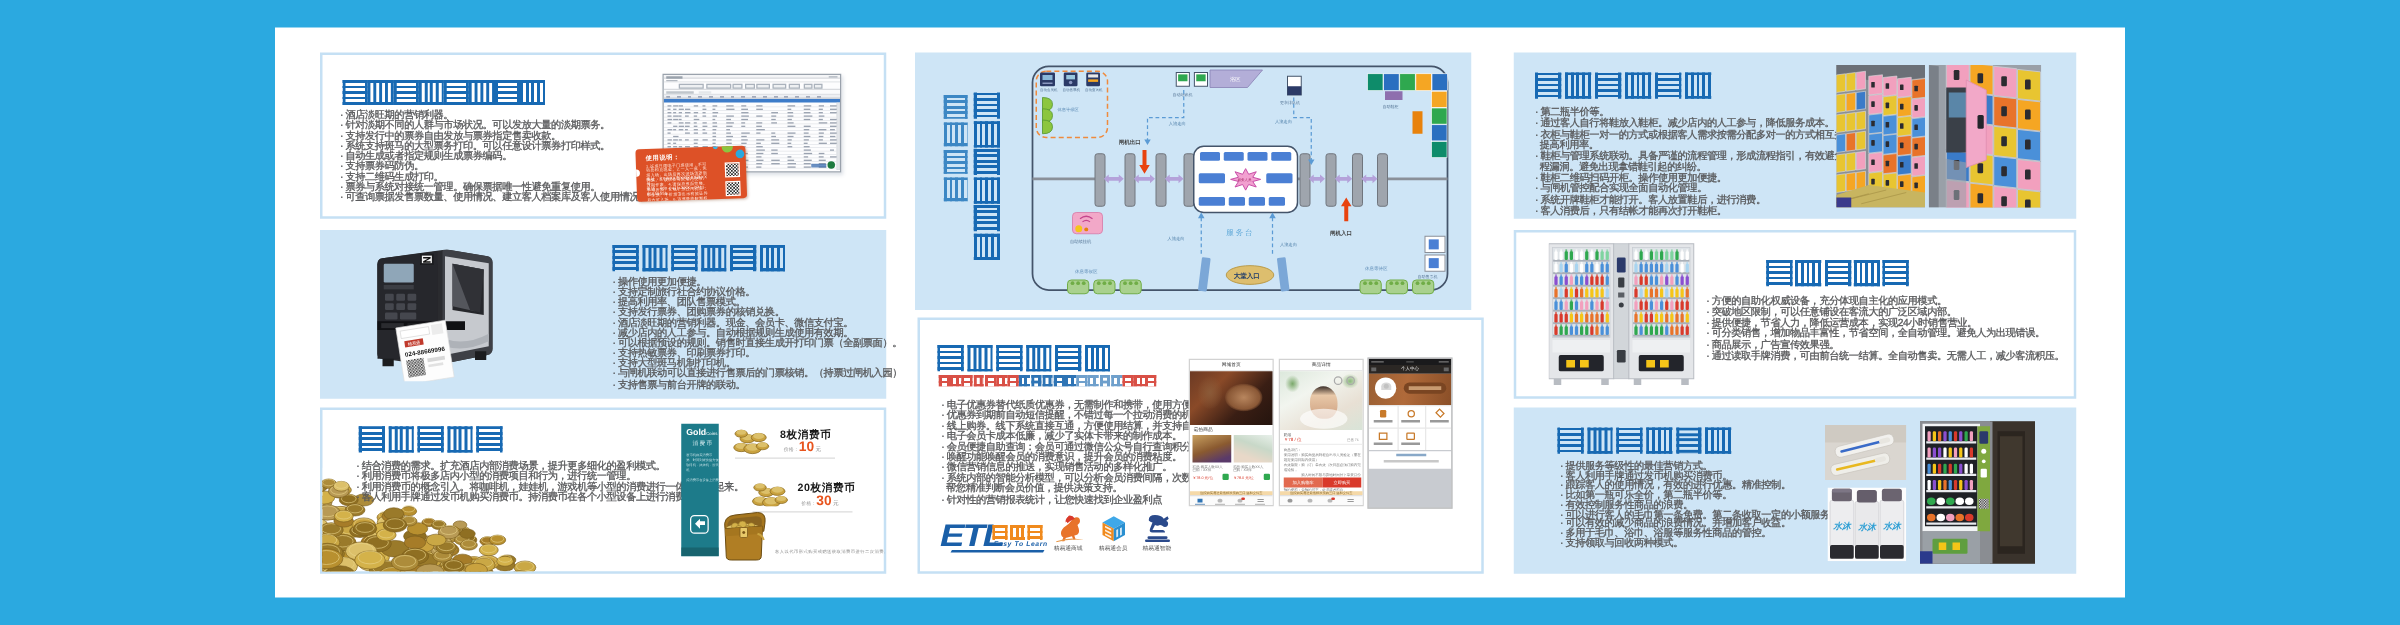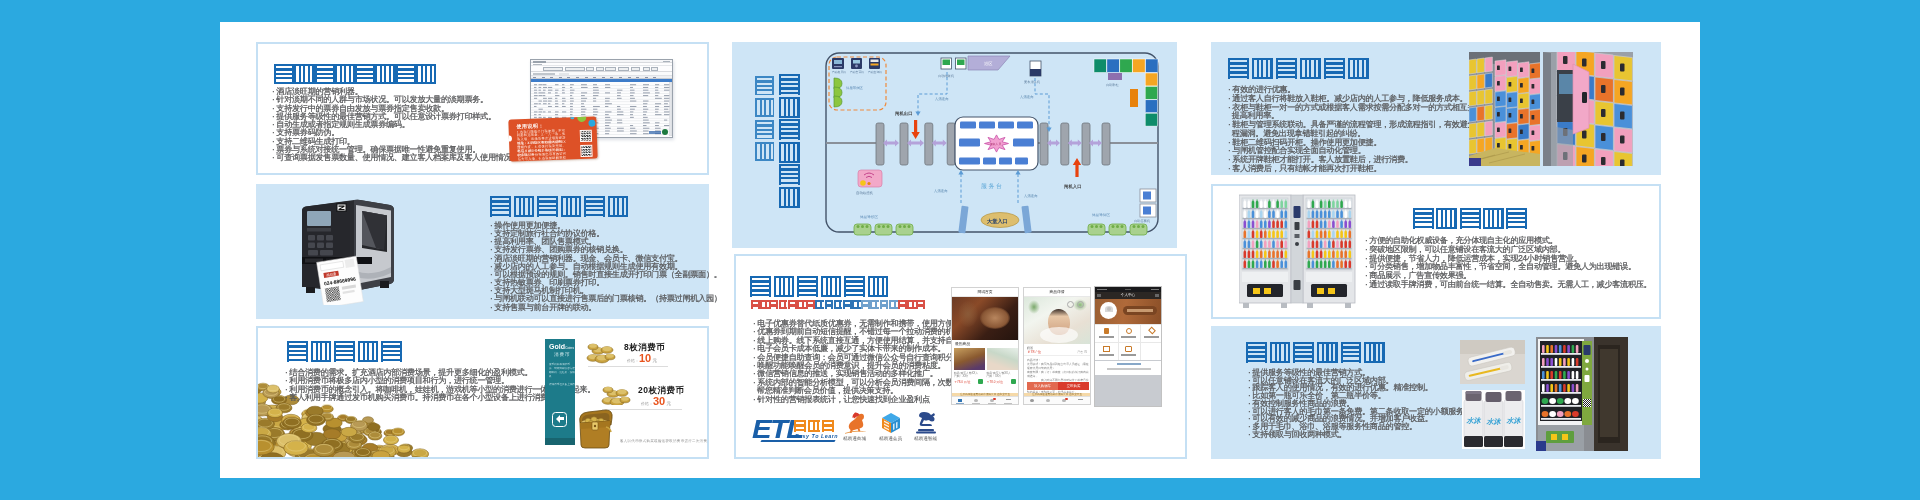--- a/index.html
+++ b/index.html
@@ -21,21 +21,21 @@
 <div class="panel"></div>
 
 <div class="card wcard" style="left:256px;top:42px;width:453px;height:133px"></div>
 
 <div class="abs" style="left:274px;top:64px;font-weight:bold"><span style="font-size:20.3px;color:#1769B3"><span class="fz" style="margin-right:0px">&nbsp;</span><span class="fz2" style="margin-right:0px">&nbsp;</span><span class="fz" style="margin-right:0px">&nbsp;</span><span class="fz2" style="margin-right:0px">&nbsp;</span><span class="fz" style="margin-right:0px">&nbsp;</span><span class="fz2" style="margin-right:0px">&nbsp;</span><span class="fz" style="margin-right:0px">&nbsp;</span><span class="fz2" style="">&nbsp;</span></span></div>
 
 <div class="abs bl" style="left:272px;top:88px">
 <div>· 酒店淡旺期的营销利器。</div>
 <div>· 针对淡期不同的人群与市场状况。可以发放大量的淡期票务。</div>
 <div>· 支持发行中的票券自由发放与票券指定售卖收款。</div>
-<div>· 提供服务等级性的最佳营销方式。可以任意设计票券打印样式。</div>
+<div>· 系统支持斑马的大型票务打印。可以任意设计票券打印样式。</div>
 <div>· 自动生成或者指定规则生成票券编码。</div>
 <div>· 支持票券码防伪。</div>
 <div>· 支持二维码生成打印。</div>
 <div>· 票券与系统对接统一管理。确保票据唯一性避免重复使用。</div>
 <div>· 可查询票据发售票数量、使用情况、建立客人档案库及客人使用情况。</div>
 </div>
 
 <div class="abs" style="left:530px;top:59px;width:143px;height:79px;background:#fdfdfe;border:1px solid #9aa2ac;box-shadow:1px 2px 3px rgba(80,100,130,.2);overflow:hidden">
  <div style="height:3.4px;border-bottom:0.6px solid #d8dade;background:#f4f5f7;position:relative">
       <span style="position:absolute;left:2px;top:1px;width:13px;height:1.6px;background:#9aa2ac"></span>
@@ -1027,21 +1027,21 @@
    <span style="position:absolute;left:22px;top:2px;width:24px;height:2.5px;background:#88a8c8"></span>
    <span style="position:absolute;left:12px;top:7px;width:44px;height:2px;background:#c8c8c8"></span>
  </div>
 </div>
 
 <div class="card bcard" style="left:1211px;top:42px;width:450px;height:133px"></div>
 
 <div class="abs" style="left:1228px;top:58px;font-weight:bold"><span style="font-size:21px;color:#1769B3"><span class="fz" style="margin-right:3px">&nbsp;</span><span class="fz2" style="margin-right:3px">&nbsp;</span><span class="fz" style="margin-right:3px">&nbsp;</span><span class="fz2" style="margin-right:3px">&nbsp;</span><span class="fz" style="margin-right:3px">&nbsp;</span><span class="fz2" style="">&nbsp;</span></span></div>
 
 <div class="abs bl" style="left:1228px;top:86px;line-height:8.75px">
-<div>· 有效的进行优惠。</div>
+<div>· 第二瓶半价等。</div>
 <div>· 通过客人自行将鞋放入鞋柜。减少店内的人工参与，降低服务成本。</div>
 <div>· 衣柜与鞋柜一对一的方式或根据客人需求按需分配多对一的方式相互并行。</div>
 <div>&nbsp;&nbsp;提高利用率。</div>
 <div>· 鞋柜与管理系统联动。具备严谨的流程管理，形成流程指引，有效避免流</div>
 <div>&nbsp;&nbsp;程漏洞。避免出现拿错鞋引起的纠纷。</div>
 <div>· 鞋柜二维码扫码开柜。操作使用更加便捷。</div>
 <div>· 与闸机管控配合实现全面自动化管理。</div>
 <div>· 系统开牌鞋柜才能打开。客人放置鞋后，进行消费。</div>
 <div>· 客人消费后，只有结帐才能再次打开鞋柜。</div>
 </div>
@@ -1529,21 +1529,21 @@
 <div>· 商品展示，广告宣传效果强。</div>
 <div>· 通过读取手牌消费，可由前台统一结算。全自动售卖。无需人工，减少客流积压。</div>
 </div>
 
 <div class="card bcard" style="left:1211px;top:326px;width:450px;height:133px"></div>
 
 <div class="abs" style="left:1246px;top:342px;font-weight:bold"><span style="font-size:20.5px;color:#1769B3"><span class="fz" style="margin-right:3.2px">&nbsp;</span><span class="fz2" style="margin-right:3.2px">&nbsp;</span><span class="fz" style="margin-right:3.2px">&nbsp;</span><span class="fz2" style="margin-right:3.2px">&nbsp;</span><span class="fz" style="margin-right:3.2px">&nbsp;</span><span class="fz2" style="">&nbsp;</span></span></div>
 
 <div class="abs bl" style="left:1248px;top:369px;line-height:7.7px">
 <div>· 提供服务等级性的最佳营销方式。</div>
-<div>· 可以任意铺设在客流大的广泛区域内部。</div>
+<div>· 客人利用手牌通过发币机购买消费币。</div>
 <div>· 跟踪客人的使用情况，有效的进行优惠。精准控制。</div>
 <div>· 比如第一瓶可乐全价，第二瓶半价等。</div>
 <div>· 有效控制服务性商品的浪费。</div>
 <div>· 可以进行客人的毛巾第一条免费。第二条收取一定的小额服务费。</div>
 <div>· 可以有效的减少商品的浪费情况。并增加客户收益。</div>
 <div>· 多用于毛巾、浴巾、浴服等服务性商品的管控。</div>
 <div>· 支持领取与回收两种模式。</div>
 </div>
 
 <svg class="abs" style="left:1460px;top:340px" width="65" height="44" viewBox="0 0 65 44">

